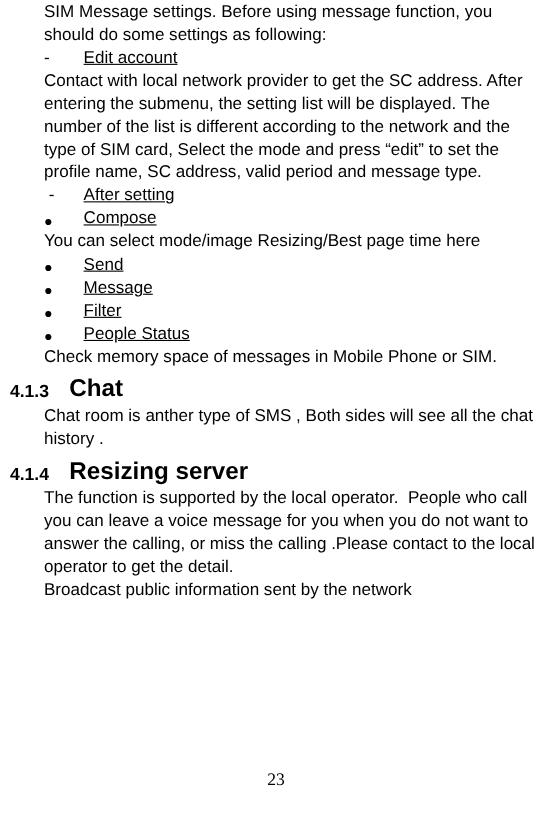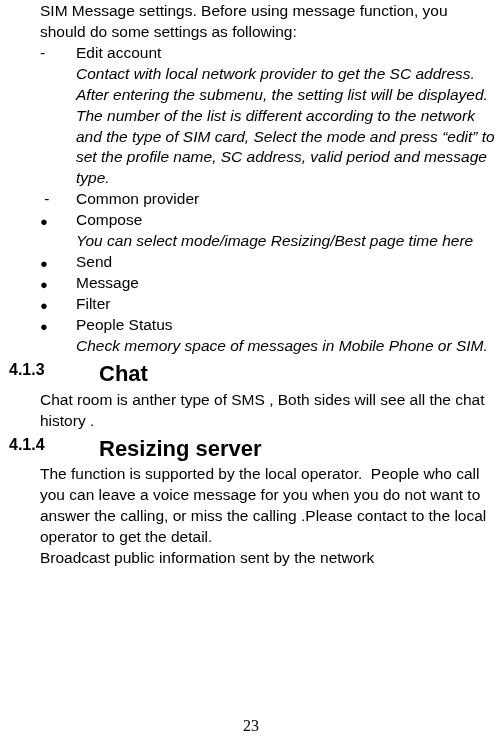--- a/index.html
+++ b/index.html
@@ -27,54 +27,52 @@
   .list-row{
     display:flex;
   }
   .list-row .mark{
     width:36px;
     flex:0 0 36px;
     text-align:left;
   }
   .list-row .txt{
     flex:1;
+    text-decoration:underline;
   }
   .bullet{
     font-family:Arial,sans-serif;
     font-size:13px;
     line-height:21px;
     position:relative;
     top:1px;
   }
   .sub-desc{
-    margin-left:36px;
-    font-style:italic;
   }
   .heading-row{
     display:flex;
-    align-items:flex-start;
+    align-items:flex-end;
     margin-left:0;
     margin-top:2px;
     margin-bottom:1px;
-    gap:36px;
   }
   .heading-num{
     font-weight:700;
     font-size:16px;
     width:54px;
     flex:0 0 54px;
     padding-left:3px;
   }
   .heading-title{
     font-weight:700;
     font-size:22px;
   }
   .pagenum{
     position:absolute;
-    bottom:4px;
+    bottom:20px;
     left:0;
     width:100%;
     text-align:center;
     font-family:"Times New Roman",Times,serif;
     font-size:16px;
   }
 </style>
 </head>
 <body>
 
@@ -85,21 +83,21 @@
   <div class="body-indent">
 
     <div class="list-row">
       <div class="mark">-</div>
       <div class="txt">Edit account</div>
     </div>
     <div class="sub-desc">Contact with local network provider to get the SC address. After entering the submenu, the setting list will be displayed. The number of the list is different according to the network and the type of SIM card, Select the mode and press “edit” to set the profile name, SC address, valid period and message type.</div>
 
     <div class="list-row">
       <div class="mark">&nbsp;<span>-</span></div>
-      <div class="txt">Common provider</div>
+      <div class="txt">After setting</div>
     </div>
 
     <div class="list-row">
       <div class="mark bullet">●</div>
       <div class="txt">Compose</div>
     </div>
     <div class="sub-desc">You can select mode/image Resizing/Best page time here</div>
 
     <div class="list-row">
       <div class="mark bullet">●</div>

